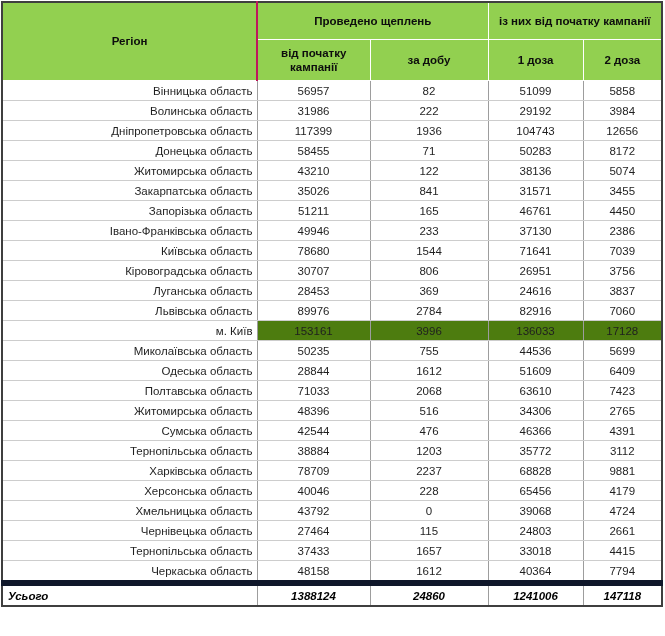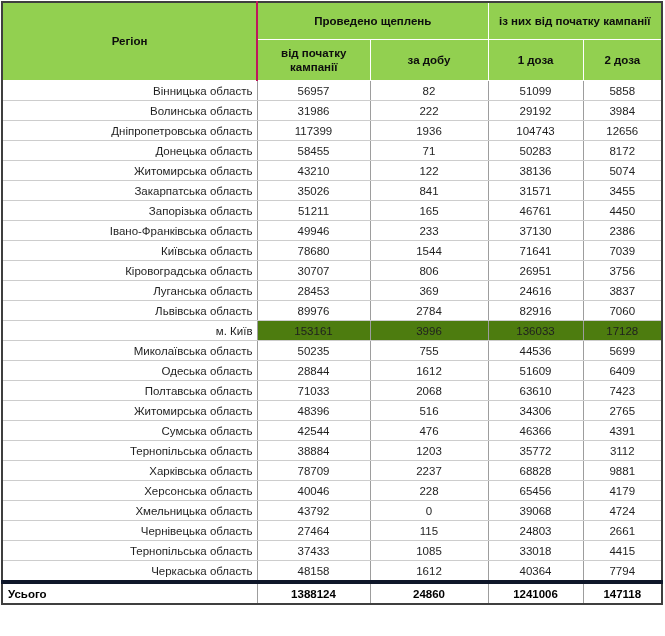--- a/index.html
+++ b/index.html
@@ -56,22 +56,23 @@
     overflow: hidden;
     background: #ffffff;
   }
   tbody td.num, tfoot td.num { text-align: center; }
   tbody td.region { text-align: right; padding-left: 5px; }
   tbody tr.hl td.num { background: #4d7c0f; }
 
   tfoot td {
     font-weight: bold;
     color: #000000;
-    border-top: 4px solid #0f172a;
+    border-top: 6px solid #0f172a;
     border-bottom: 2px solid #3f3f3f;
+    font-style: italic;
   }
   tfoot td.region { text-align: left; padding-left: 5px; }
 </style>
 </head>
 <body>
 
 <div class="page">
   <table class="vax">
     <colgroup>
       <col class="c-region">
@@ -251,21 +252,21 @@
         <tr>
           <td class="region">Чернівецька область</td>
           <td class="num">27464</td>
           <td class="num">115</td>
           <td class="num">24803</td>
           <td class="num">2661</td>
         </tr>
         <tr>
           <td class="region">Тернопільська область</td>
           <td class="num">37433</td>
-          <td class="num">1085</td>
+          <td class="num">1657</td>
           <td class="num">33018</td>
           <td class="num">4415</td>
         </tr>
         <tr>
           <td class="region">Черкаська область</td>
           <td class="num">48158</td>
           <td class="num">1612</td>
           <td class="num">40364</td>
           <td class="num">7794</td>
         </tr>

